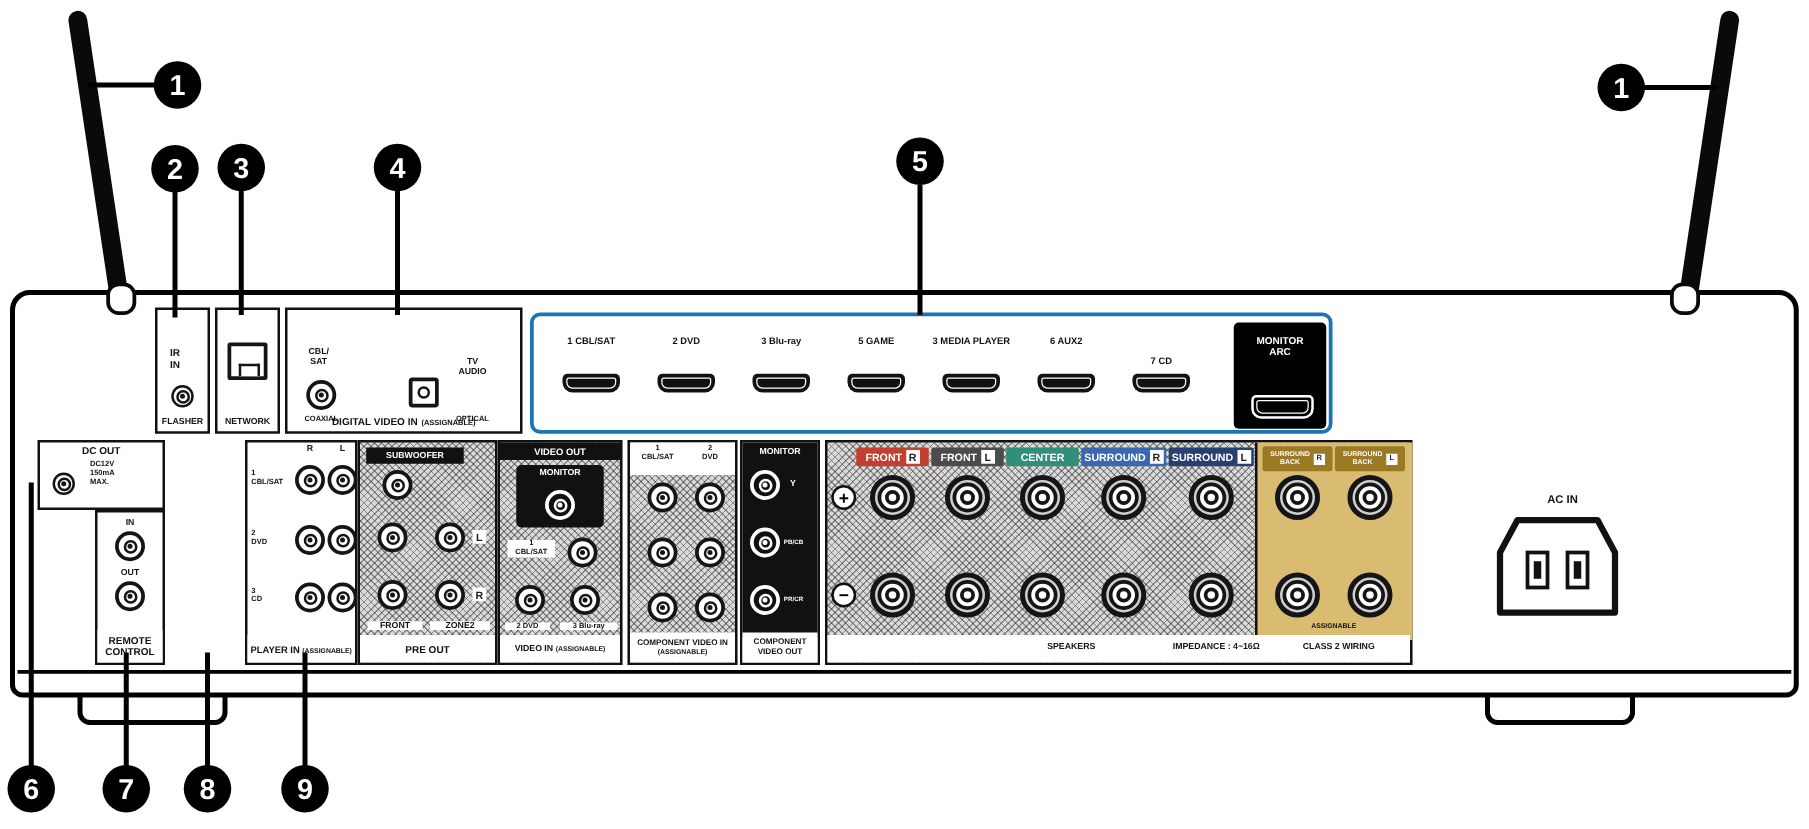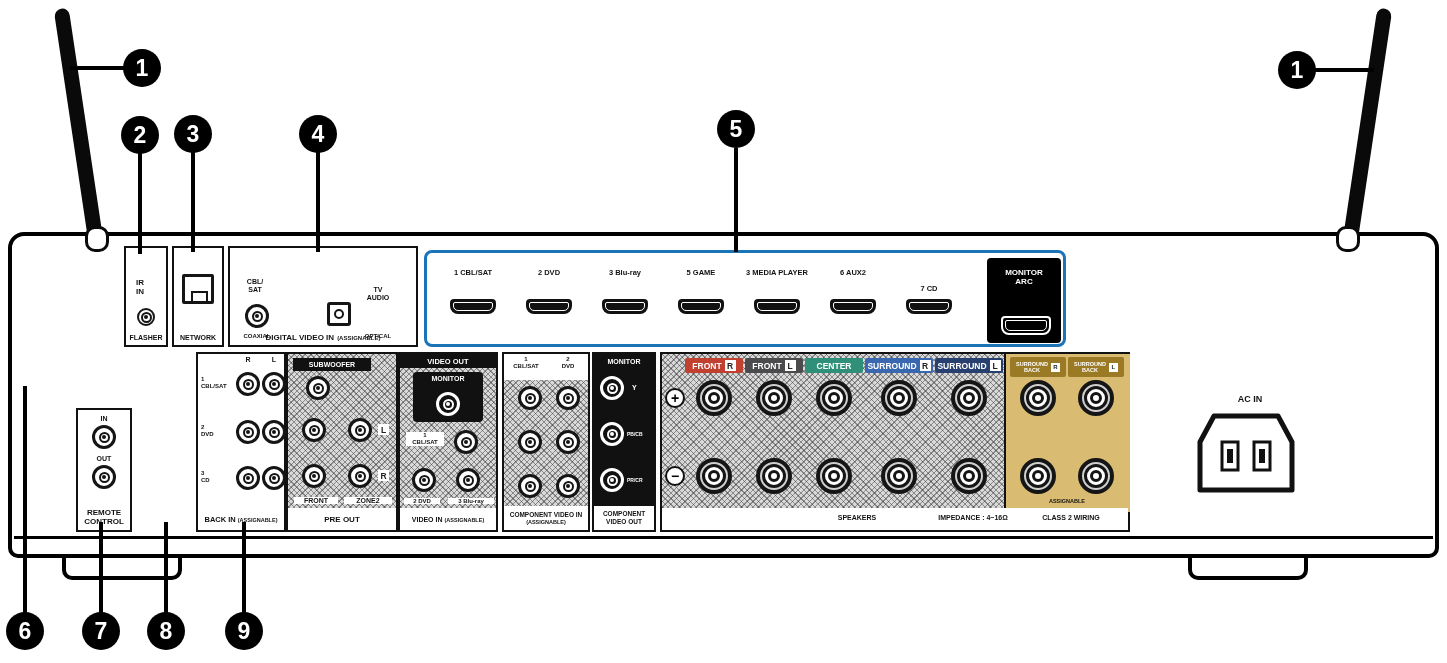--- a/index.html
+++ b/index.html
@@ -139,20 +139,27 @@
     <div class="hdmi-port" style="left:327px;top:46px;"></div>
     <div class="hdmi-port" style="left:403px;top:46px;"></div>
     <div class="hdmi-port" style="left:479px;top:46px;"></div>
     <div class="monitor-arc" style="left:560px;top:5px;width:74px;height:85px;">
       <div class="bt t8 wt pre ctr abs" style="left:0;right:0;top:10px;">MONITOR
 ARC</div>
       <div class="hdmi-port inv" style="left:14px;top:58px;"></div>
     </div>
   </div>
 
+  <div class="sec" style="left:30px;top:352px;width:102px;height:56px;">
+    <div class="bt t8 ctr abs" style="left:0;right:0;top:2px;">DC OUT</div>
+    <div class="jack sm" style="left:10px;top:24px;"></div>
+    <div class="bt t6 pre abs" style="left:40px;top:15px;">DC12V
+150mA
+MAX.</div>
+  </div>
 
   <div class="sec" style="left:76px;top:408px;width:56px;height:124px;">
     <div class="bt t7 ctr abs" style="left:0;right:0;top:5px;">IN</div>
     <div class="jack" style="left:14px;top:15px;"></div>
     <div class="bt t7 ctr abs" style="left:0;right:0;top:45px;">OUT</div>
     <div class="jack" style="left:14px;top:55px;"></div>
     <div class="strip" style="height:26px;">
       <div class="bt t8 pre ctr">REMOTE
 CONTROL</div>
     </div>
@@ -169,21 +176,21 @@
     <div class="bt t6 pre abs" style="left:3px;width:34px;top:116px;">3
 CD</div>
     <div class="jack" style="left:38px;top:18px;"></div>
     <div class="jack" style="left:64px;top:18px;"></div>
     <div class="jack" style="left:38px;top:66px;"></div>
     <div class="jack" style="left:64px;top:66px;"></div>
     <div class="jack" style="left:38px;top:112px;"></div>
     <div class="jack" style="left:64px;top:112px;"></div>
     <div class="strip">
       <div class="striprow">
-        <span class="bt t75">BACK IN</span>
+        <span class="bt t75">PLAYER IN</span>
         <span class="bt t55">(ASSIGNABLE)</span>
       </div>
     </div>
   </div>
 
   <div class="sec hatch" style="left:286px;top:352px;width:112px;height:180px;">
     <div class="blackbar t7" style="left:5px;top:4px;width:78px;height:13px;">SUBWOOFER</div>
     <div class="jack" style="left:18px;top:22px;"></div>
     <div class="jack" style="left:14px;top:64px;"></div>
     <div class="jack" style="left:60px;top:64px;"></div>

